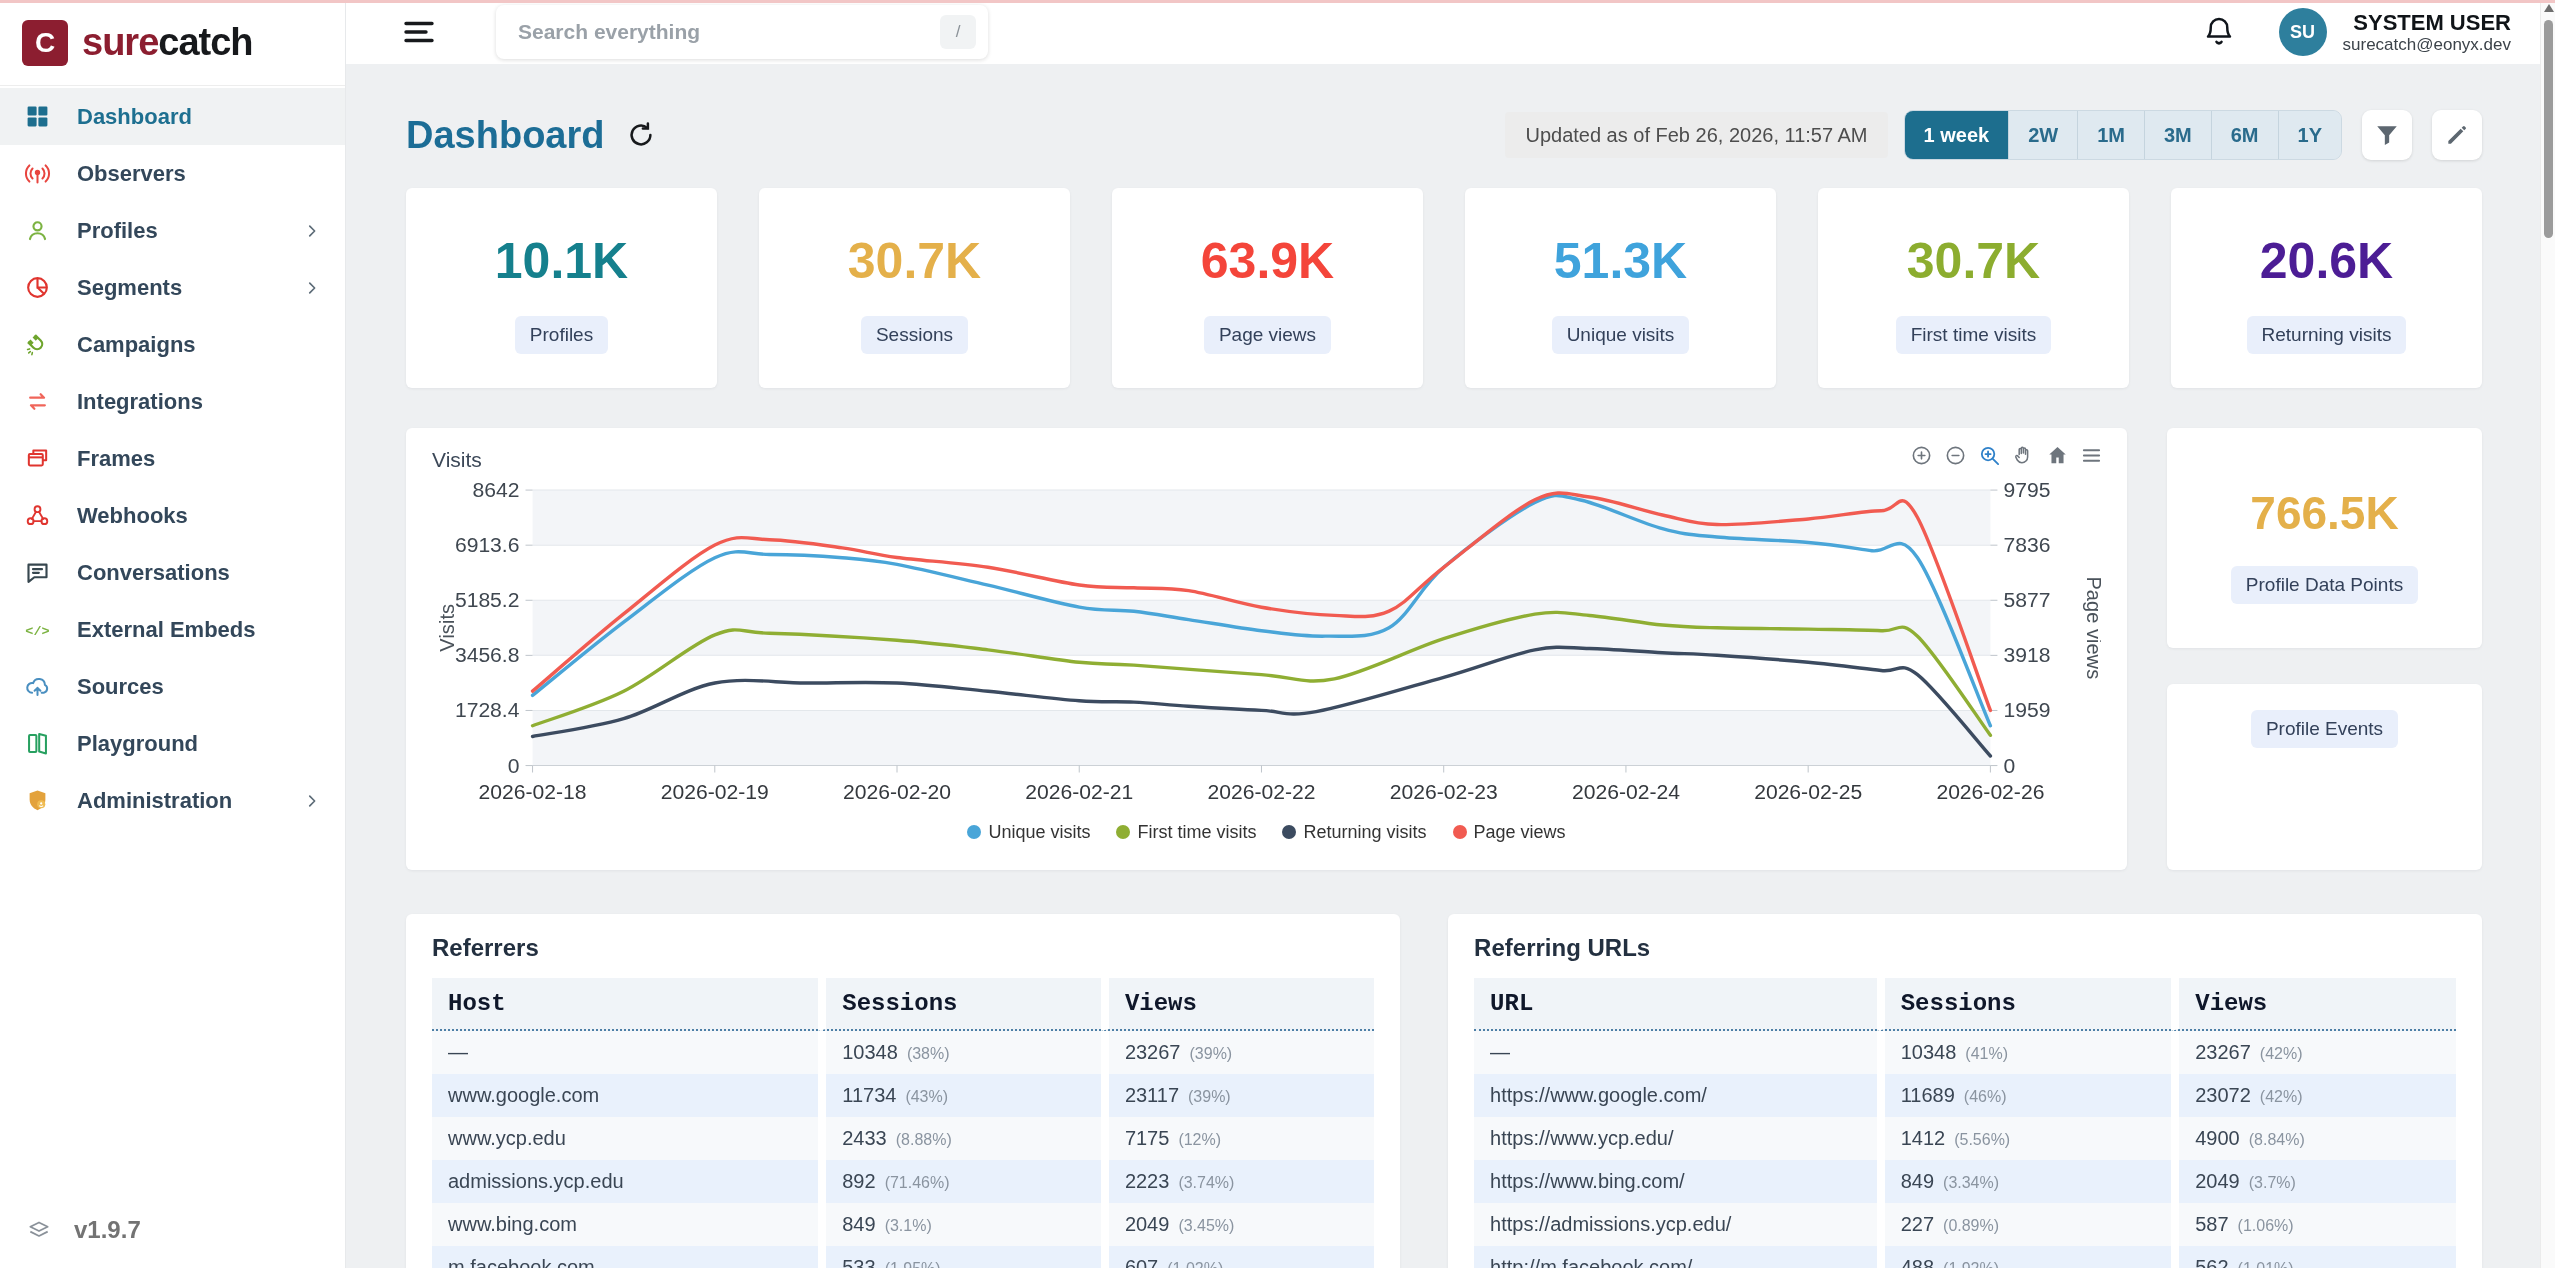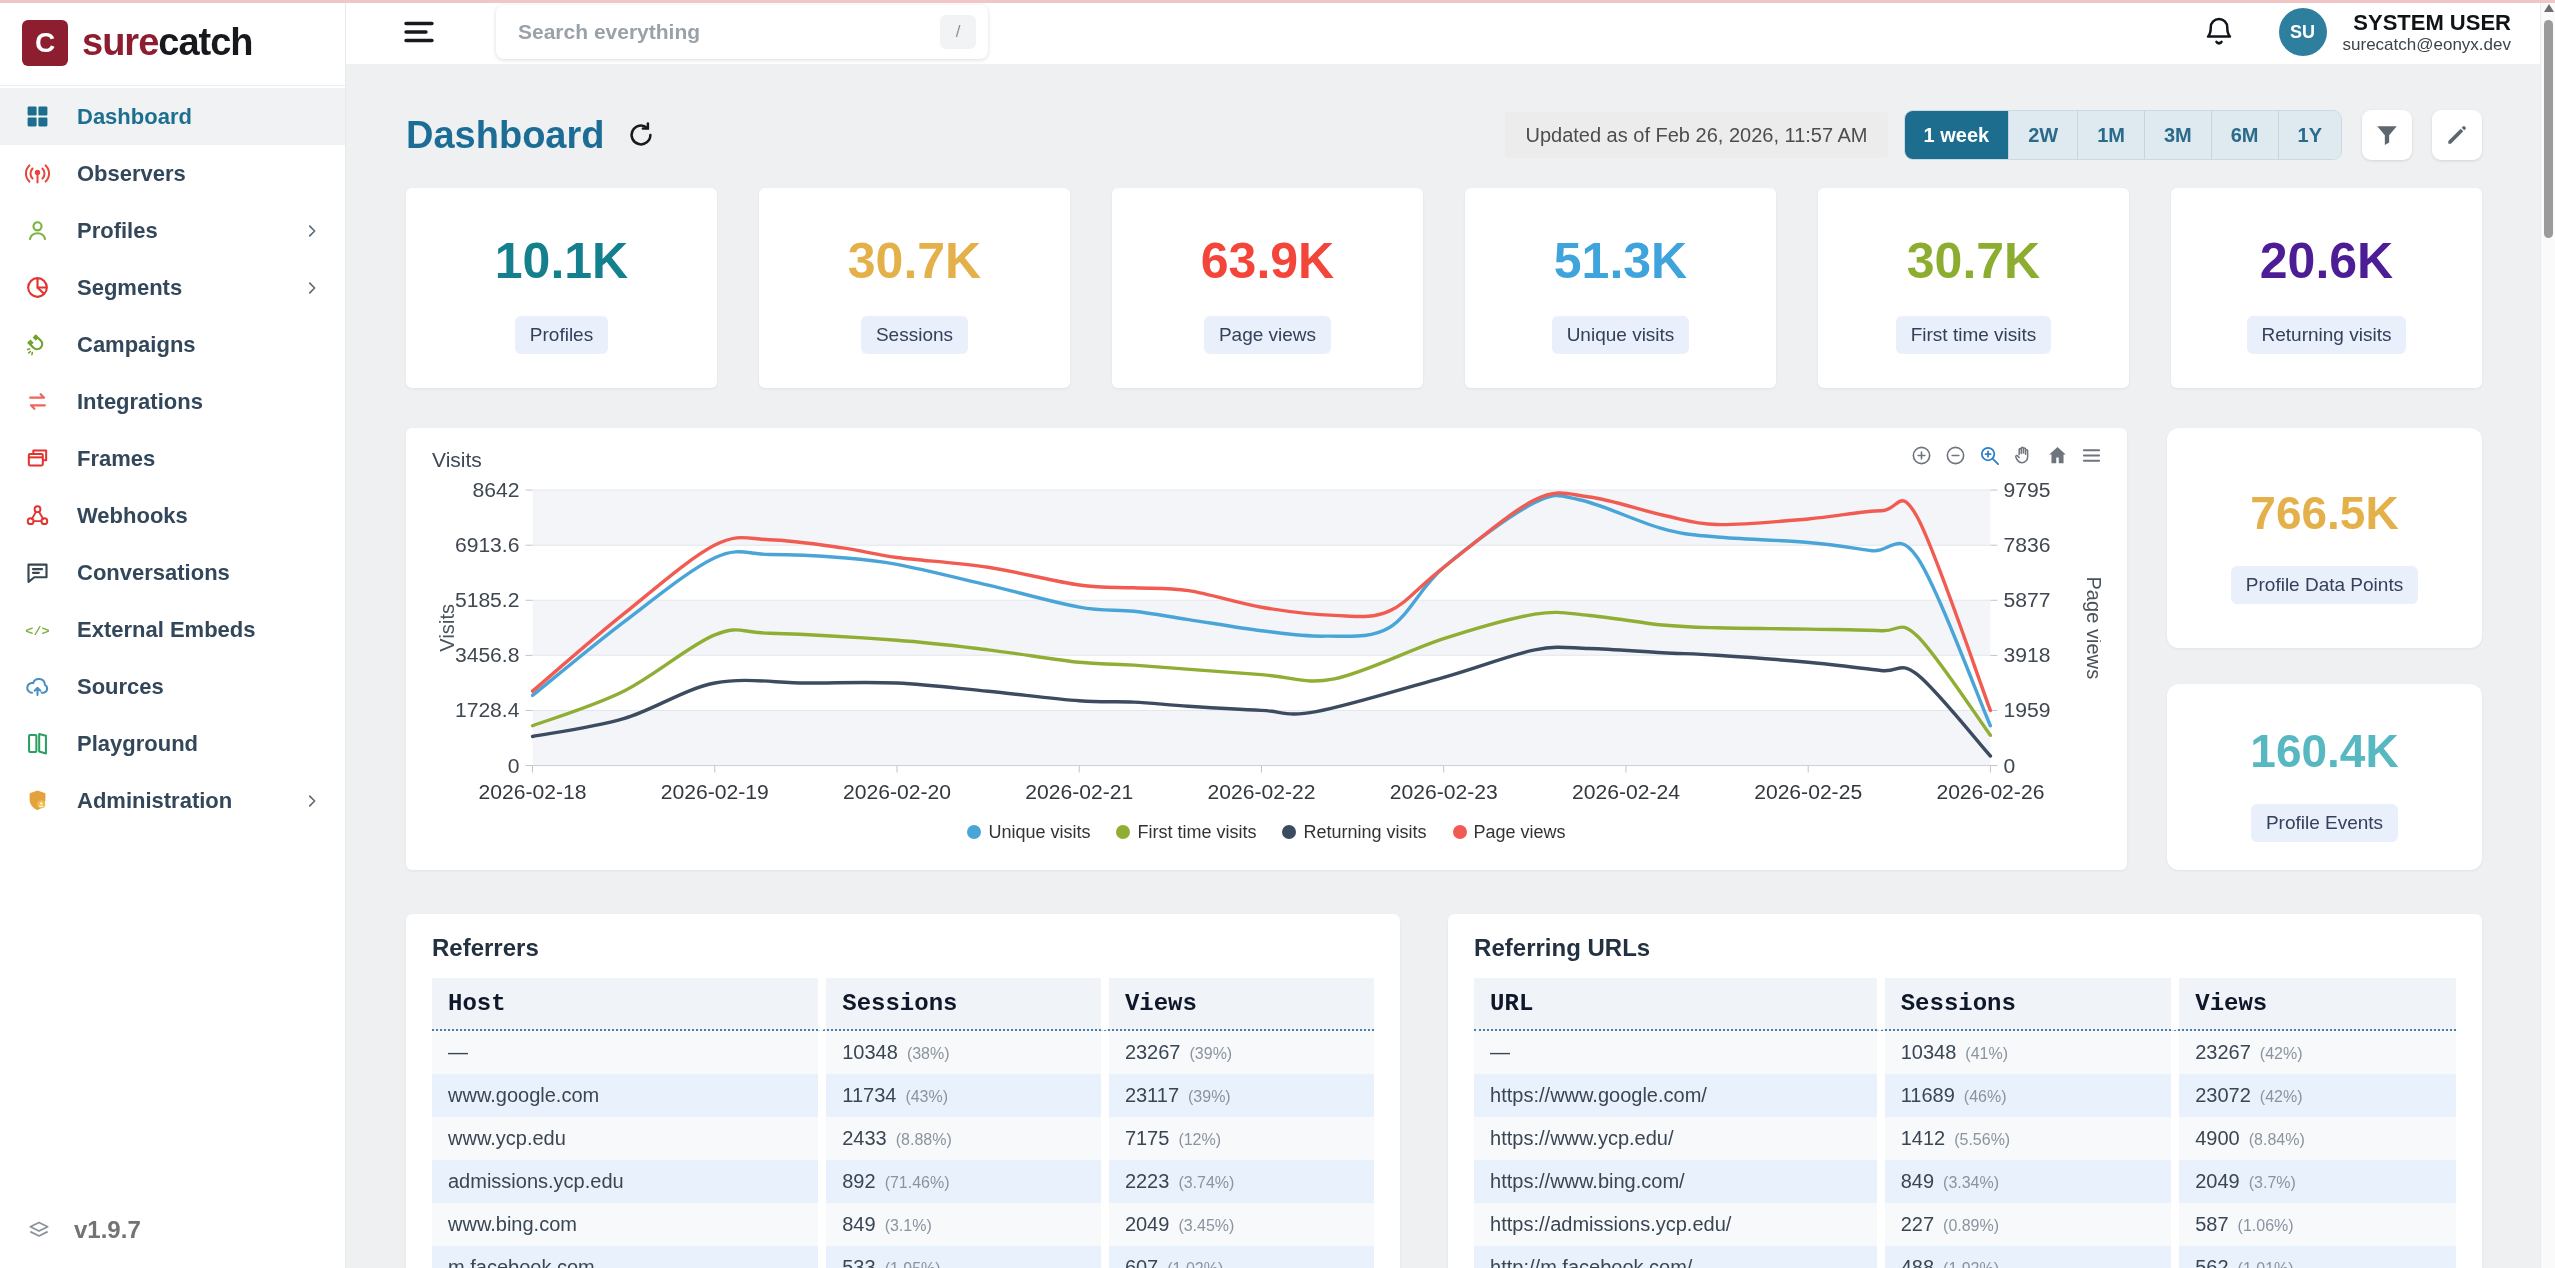--- a/index.html
+++ b/index.html
@@ -65,21 +65,21 @@
   .chart-panel { background:#fff; border-radius:6px; box-shadow:0 1px 3px rgba(16,24,40,.06); height:442px; padding:20px 26px 10px; position:relative; }
   .chart-title { font-size:21px; color:#3c4858; }
   .chart-toolbar { position:absolute; top:16px; right:24px; display:flex; gap:11px; }
   .chart-toolbar .tool { width:23px; height:23px; cursor:pointer; }
   .chart-svg { width:100%; margin-top:4px; display:block; }
   .legend-row { display:flex; justify-content:center; gap:26px; margin-top:0px; }
   .legend-item { display:flex; align-items:center; gap:7px; cursor:pointer; }
   .legend-dot { width:14px; height:14px; border-radius:50%; }
   .legend-label { font-size:18px; color:#333; }
   .side-col { display:flex; flex-direction:column; gap:36px; }
-  .side-card { background:#fff; border-radius:12px; box-shadow:0 1px 3px rgba(16,24,40,.06); text-align:center; }
+  .side-card { background:#fff; border-radius:6px; box-shadow:0 1px 3px rgba(16,24,40,.06); text-align:center; }
   .side-card.c1 { height:220px; } .side-card.c2 { height:186px; }
   .side-card.c1 .stat-value { margin-top:58px; } .side-card.c2 .stat-value { margin-top:40px; }
   .side-card .stat-value { font-size:46px; }
 
   
   .tables-row { display:grid; grid-template-columns:1fr 1.04fr; gap:48px; margin-top:44px; }
   .table-panel { background:#fff; border-radius:6px 6px 0 0; box-shadow:0 1px 3px rgba(16,24,40,.06); padding:20px 26px 0; height:380px; overflow:hidden; }
   .table-title { font-size:24px; font-weight:bold; color:#233040; margin-bottom:16px; }
   table { width:100%; border-collapse:separate; border-spacing:0; }
   th { background:#f0f4f8; text-align:left; font-size:24px; font-weight:bold; color:#0f172a; padding:12px 16px; border-bottom:2px dotted #4d7fa6;font-family:Liberation Mono, monospace; }
@@ -473,21 +473,20 @@
             <span class="legend-label">Page views</span>
           </span>
         </div>
     </div>
     <div class="side-col" id="side-col">
         <div class="side-card c1">
           <div class="stat-value" style="color:#e4b04a">766.5K</div>
           <div><span class="stat-pill">Profile Data Points</span></div>
         </div>
         <div class="side-card c2">
-          <div class="stat-value" style="color:#57b8c2">160.4K</div>
           <div><span class="stat-pill">Profile Events</span></div>
         </div>
       </div>
   </div>
 
   <div class="tables-row" id="tables-row">
       <div class="table-panel">
         <div class="table-title">Referrers</div>
         <table>
           <colgroup>

